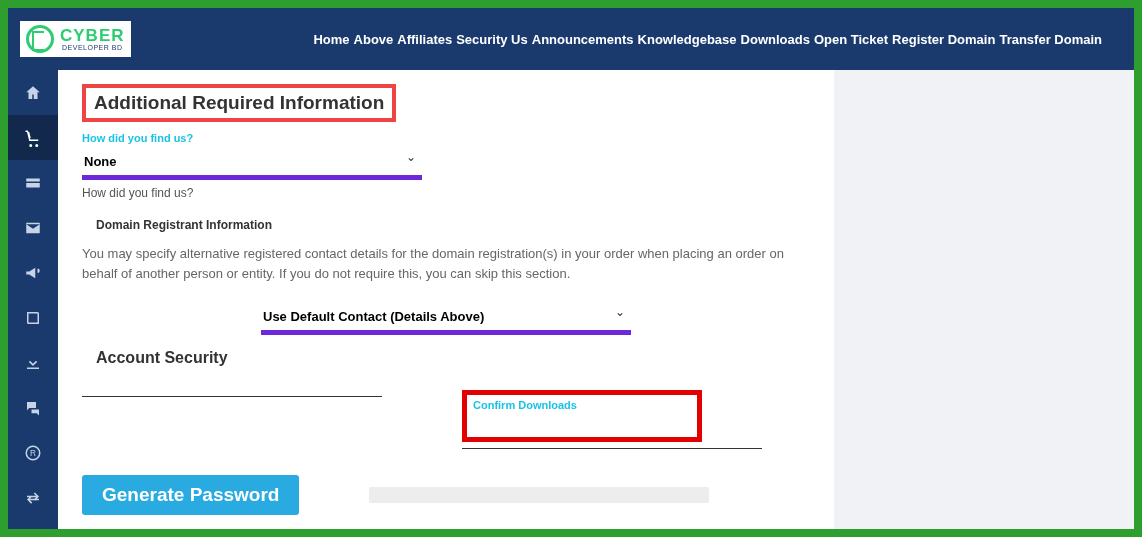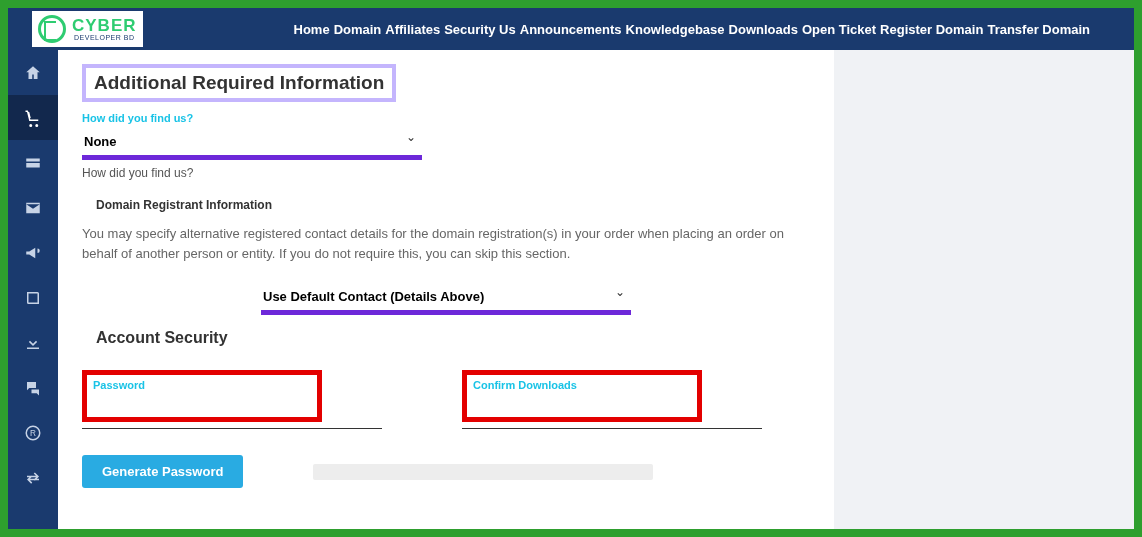--- a/index.html
+++ b/index.html
@@ -1,71 +1,71 @@
 <!DOCTYPE html>
 <html><head>
 <meta charset="utf-8">
 <style>
 * { margin: 0; padding: 0; box-sizing: border-box; font-family: -apple-system, BlinkMacSystemFont, "Segoe UI", Arial, sans-serif; }
 body { background: #2e9f2e; padding: 8px; }
 .frame { background: #fff; width: 100%; height: 521px; display: flex; flex-direction: column; }
-.topnav { background: #1a3a6e; height: 42px; display: flex; align-items: center; padding: 0 24px; }
+.topnav { background: #1a3a6e; height: 62px; display: flex; align-items: center; padding: 0 12px; }
 .logo-icon { width: 28px; height: 28px; border: 3px solid #2ecc71; border-radius: 50%; position: relative; }
 .logo-icon::before { content: ""; position: absolute; left: 3px; top: 3px; width: 10px; height: 16px; border-left: 2px solid #2ecc71; border-top: 2px solid #2ecc71; border-bottom: 2px solid #2ecc71; }
 .logo-text { display: flex; flex-direction: column; line-height: 1; }
 .logo-text .brand { color: #2ecc71; font-weight: 800; font-size: 17px; letter-spacing: 1px; }
 .logo-text .sub { color: #1a3a6e; background: #fff; font-size: 7px; letter-spacing: 0.5px; padding: 1px 2px; margin-top: -1px; }
 .logo-wrap { background: #fff; padding: 4px 6px; display: flex; align-items: center; gap: 6px; }
 .nav-links { display: flex; gap: 4px; margin-left: auto; margin-right: 20px; }
 .nav-links a { color: #fff; text-decoration: none; font-size: 13px; font-weight: 600; }
 .body-row { display: flex; flex: 1; overflow: hidden; }
 .sidebar { width: 50px; background: #1a3a6e; display: flex; flex-direction: column; }
 .sidebar .s-item { height: 45px; display: flex; align-items: center; justify-content: center; color: #c7d3e6; cursor: pointer; }
 .sidebar .s-item.active { background: #12284d; color: #fff; }
 .sidebar svg { width: 18px; height: 18px; fill: currentColor; }
 .content { flex: 1; display: flex; background: #fafafa; }
 .main { flex: 1; background: #fff; padding: 14px 24px 10px 24px; overflow: hidden; }
 .right-col { width: 300px; background: #f0f2f5; }
 .section-title { font-size: 19px; font-weight: 700; color: #333; padding: 4px 8px; display: inline-block; }
-.hl-red { border: 4px solid #c4b5fd; }
+.hl-red { border: 4px solid #ef4444; }
 .field-label { color: #19c3e6; font-size: 11px; font-weight: 600; margin-top: 10px; display: block; }
 .select-line { border: none; border-bottom: 5px solid #6d28d9; background: transparent; width: 340px; padding: 6px 2px; font-size: 13px; font-weight: 600; margin-top: 4px; appearance: none; position: relative; }
 .select-wrap { position: relative; width: 340px; }
 .select-wrap::after { content: "⌄"; position: absolute; right: 6px; top: 6px; font-size: 12px; color: #333; pointer-events: none; }
 .helper { font-size: 12px; color: #555; margin-top: 6px; }
 .sub-title { font-size: 12px; font-weight: 700; color: #333; margin: 18px 0 12px 14px; }
 .sub-title2 { font-size: 16px; font-weight: 700; color: #333; margin: 14px 0 23px 14px; }
 .desc { font-size: 13px; color: #666; line-height: 1.5; margin-bottom: 16px; }
 .center-select { text-align: center; margin-bottom: 12px; }
 .center-select .select-wrap { margin: 0 auto; width: 370px; }
 .center-select .select-line { width: 370px; font-weight: 700; }
 .row2 { display: flex; gap: 80px; margin-top: 4px; }
 .pw-box { border: 5px solid #e30000; width: 240px; height: 52px; padding: 4px 6px; position: relative; }
 .pw-box .lbl { color: #19c3e6; font-size: 11px; font-weight: 600; }
 .pw-box input { border: none; outline: none; width: 100%; font-size: 13px; margin-top: 4px; }
 .underline { border-bottom: 1px solid #333; width: 300px; margin-top: 6px; }
 .gen-row { display: flex; align-items: center; gap: 70px; margin-top: 26px; }
-.btn { background: #29abe2; color: #fff; border: none; padding: 9px 20px; font-size: 13px; font-weight: 600; border-radius: 3px; cursor: pointer; text-align: center; }
+.btn { background: #29abe2; color: #fff; border: none; padding: 9px 20px; font-size: 19px; font-weight: 600; border-radius: 3px; cursor: pointer; text-align: center; }
 .strength-bar { width: 340px; height: 16px; background: #ededed; border-radius: 2px; }
 </style>
 </head>
 <body>
 
 <div class="frame">
   <div class="topnav">
     <div class="logo-wrap">
       <div class="logo-icon"></div>
       <div class="logo-text">
         <span class="brand">CYBER</span>
         <span class="sub">DEVELOPER BD</span>
       </div>
     </div>
     <div class="nav-links">
       <a>Home</a>
-      <a>Domain</a>
+      <a>Above</a>
       <a>Affiliates</a>
       <a>Security Us</a>
       <a>Announcements</a>
       <a>Knowledgebase</a>
       <a>Downloads</a>
       <a>Open Ticket</a>
       <a>Register Domain</a>
       <a>Transfer Domain</a>
     </div>
   </div>
@@ -142,24 +142,20 @@
           <div class="select-wrap">
             <select class="select-line">
               <option>Use Default Contact (Details Above)</option>
             </select>
           </div>
         </div>
 
         <div class="sub-title2">Account Security</div>
         <div class="row2">
           <div>
-            <div class="pw-box">
-              <div class="lbl">Password</div>
-              <input type="password" style="">
-            </div>
             <div class="underline"></div>
           </div>
           <div>
             <div class="pw-box">
               <div class="lbl">Confirm Downloads</div>
               <input type="password" style="">
             </div>
             <div class="underline"></div>
           </div>
         </div>

